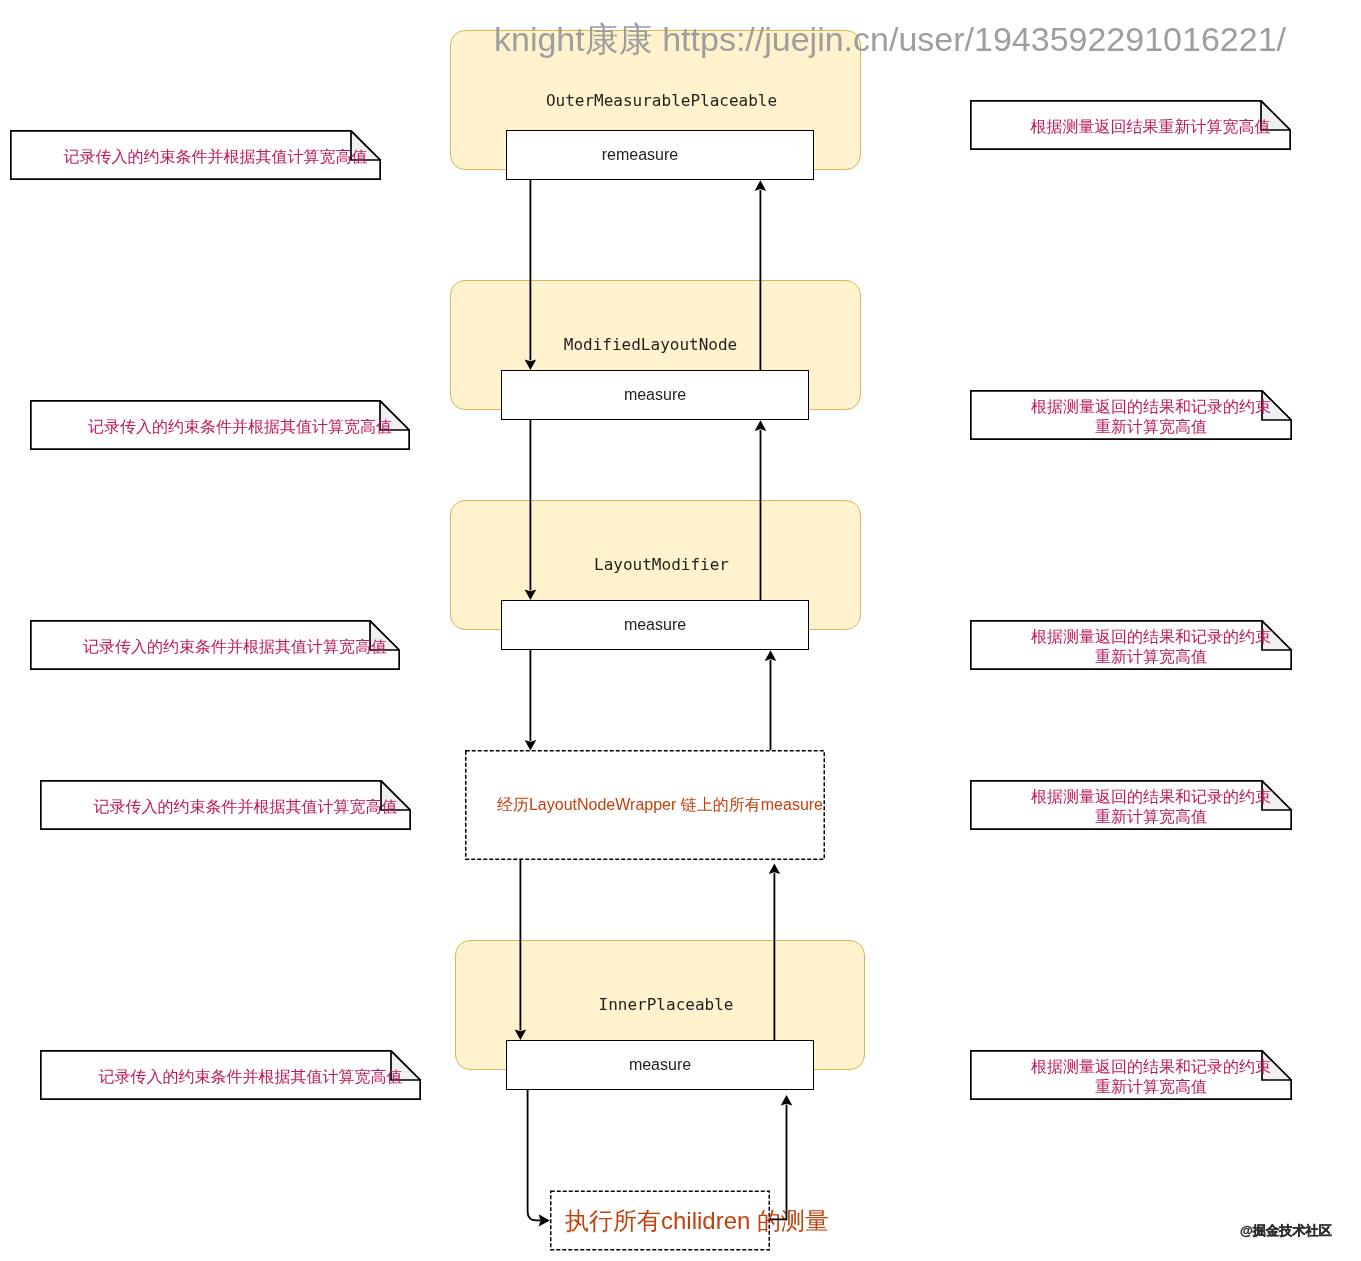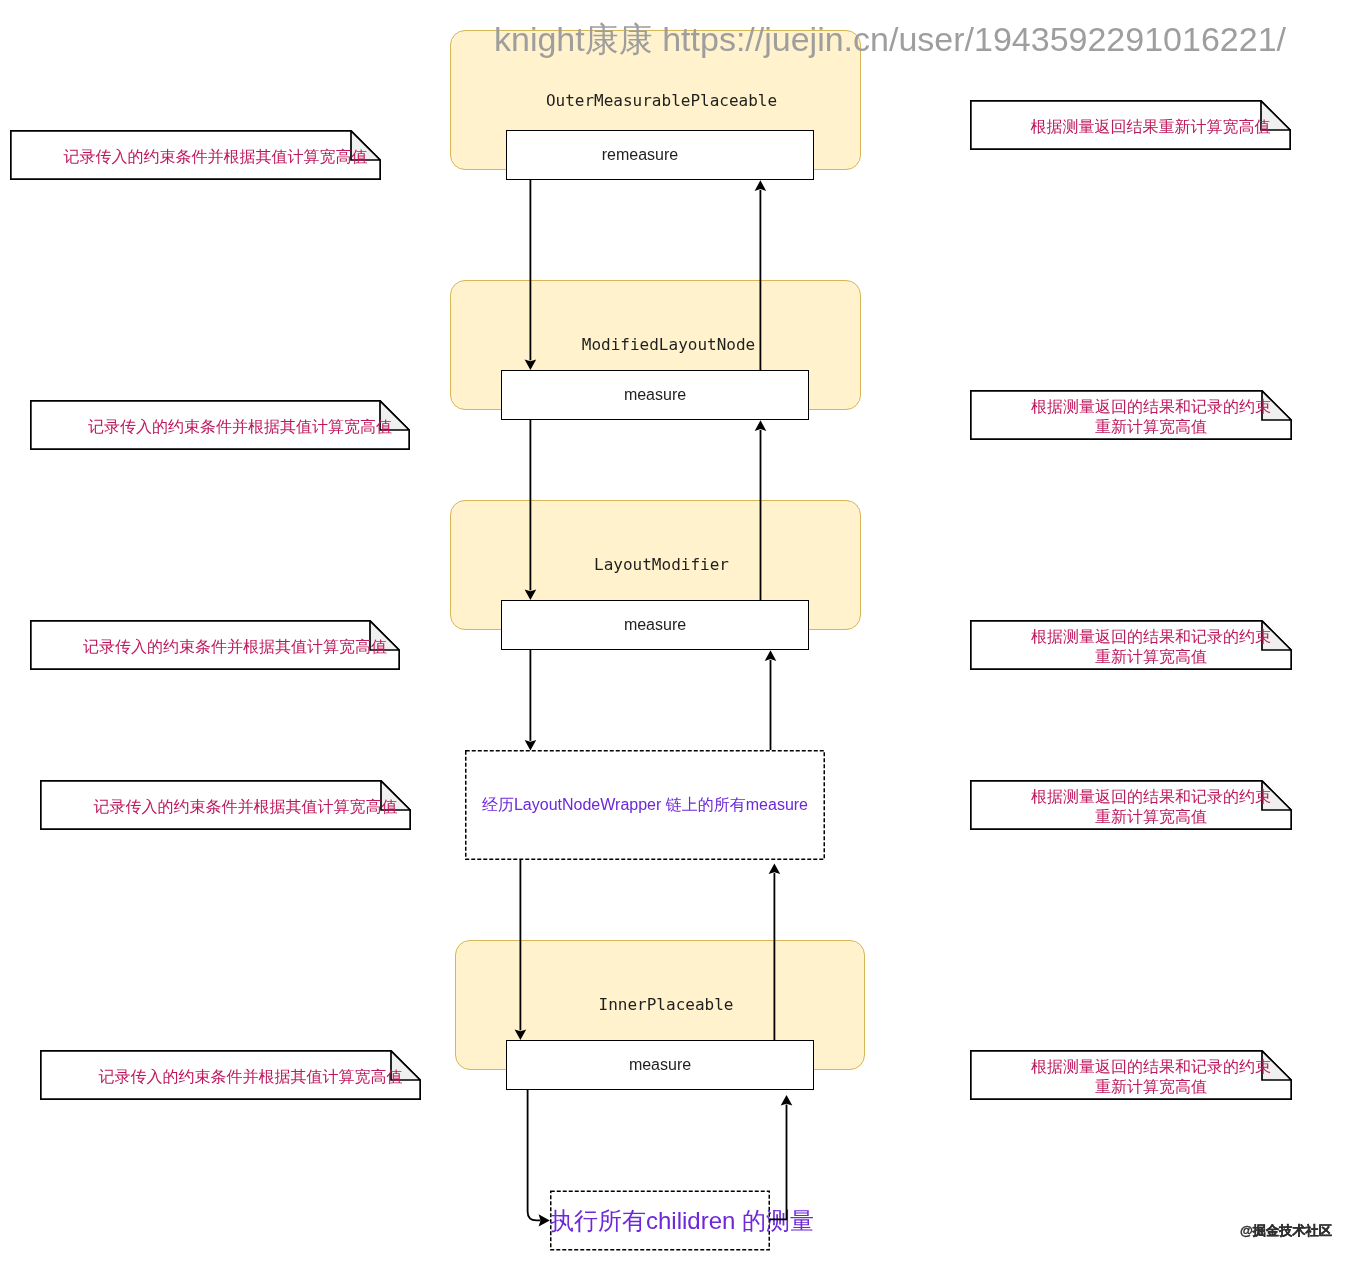--- a/index.html
+++ b/index.html
@@ -5,36 +5,36 @@
 
 html,body{margin:0;padding:0;}
 body{width:1361px;height:1261px;background:#ffffff;position:relative;overflow:hidden;
      font-family:"Liberation Sans",sans-serif;}
 .stage{position:absolute;border-radius:15px;box-sizing:border-box;
      background:#fff2cc;border:1.3px solid #d6b656;}
 .stage-title{position:absolute;text-align:center;white-space:nowrap;
      font-family:"DejaVu Sans Mono",monospace;font-size:16px;color:#1f1f1f;line-height:20px;padding-left:6px;}
 .mbox{position:absolute;box-sizing:border-box;background:#ffffff;border:1.7px solid #000000;}
 .mbox-label{position:absolute;text-align:center;font-size:16px;color:#1f1f1f;white-space:nowrap;line-height:20px;}
-.dbox-label{position:absolute;text-align:center;color:#6d28d9;white-space:nowrap;}
+.dbox-label{position:absolute;text-align:center;color:#c2410c;white-space:nowrap;padding-left:15px;}
 .note{position:absolute;}
 .note-text{position:absolute;left:0;width:100%;text-align:center;font-size:16px;color:#be185d;
      line-height:20px;white-space:nowrap;margin-left:20px;}
 .wm-top{position:absolute;font-size:34px;color:#9e9e9e;white-space:nowrap;line-height:40px;}
 .wm-bot{position:absolute;font-size:13.2px;color:#2f2f2f;white-space:nowrap;font-weight:bold;line-height:16px;-webkit-text-stroke:0.35px #2f2f2f;}
 #arrows,#dashes{position:absolute;left:0;top:0;}
 
 </style>
 </head>
 <body>
 
 <div class="stage" style="left:450px;top:30px;width:411px;height:140px;"></div>
 <div class="stage-title" style="left:450px;top:91px;width:411px;">OuterMeasurablePlaceable</div>
 <div class="stage" style="left:450px;top:280px;width:411px;height:130px;"></div>
-<div class="stage-title" style="left:468px;top:335px;width:389px;">ModifiedLayoutNode</div>
+<div class="stage-title" style="left:450px;top:335px;width:389px;">ModifiedLayoutNode</div>
 <div class="stage" style="left:450px;top:500px;width:411px;height:130px;"></div>
 <div class="stage-title" style="left:450px;top:555px;width:411px;">LayoutModifier</div>
 <div class="stage" style="left:455px;top:940px;width:410px;height:130px;"></div>
 <div class="stage-title" style="left:455px;top:995px;width:410px;">InnerPlaceable</div>
 <div class="mbox" style="left:506px;top:130px;width:308px;height:50px;"></div>
 <div class="mbox-label" style="left:506px;top:145.0px;width:268px;">remeasure</div>
 <div class="mbox" style="left:501px;top:370px;width:308px;height:50px;"></div>
 <div class="mbox-label" style="left:501px;top:385.0px;width:308px;">measure</div>
 <div class="mbox" style="left:501px;top:600px;width:308px;height:50px;"></div>
 <div class="mbox-label" style="left:501px;top:615.0px;width:308px;">measure</div>

